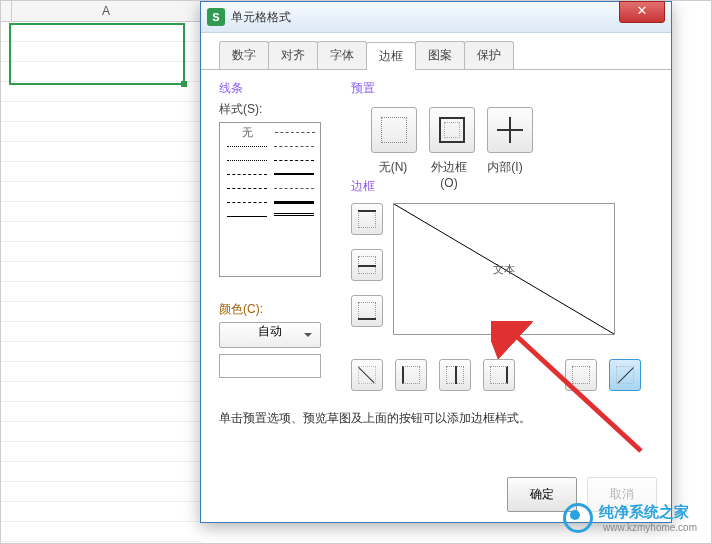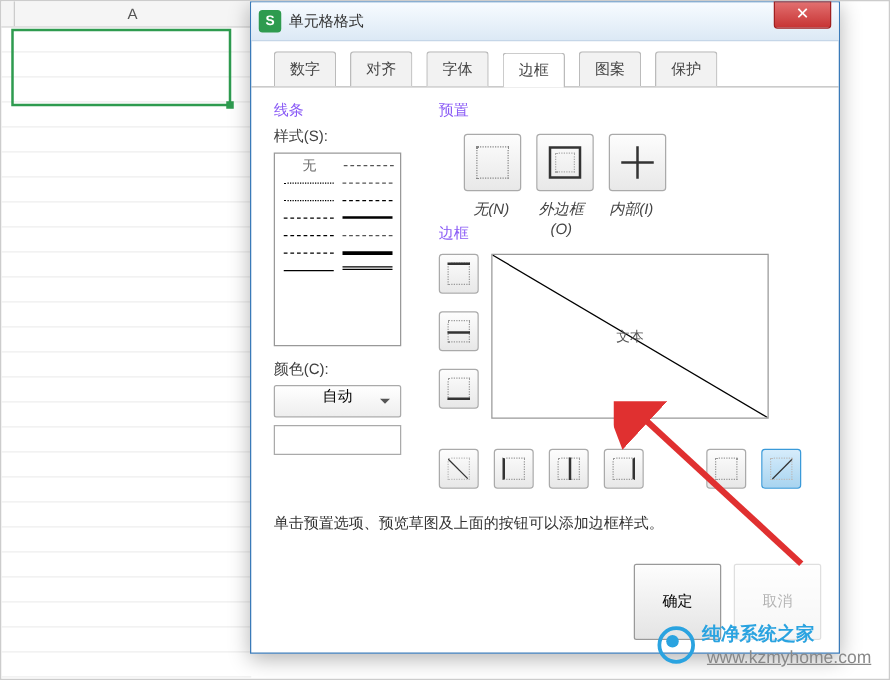--- a/index.html
+++ b/index.html
@@ -14,21 +14,21 @@
 .active-cell::after{content:"";position:absolute;right:-4px;bottom:-4px;width:6px;height:6px;background:#2e9b4f;}
 
 
 .dialog{position:absolute;left:199px;top:0;width:470px;height:520px;border:1px solid #3a7ab8;background:#fff;box-shadow:0 4px 16px rgba(0,0,0,0.3);}
 .titlebar{height:30px;background:linear-gradient(#f7fbff,#dce9f5);border-bottom:1px solid #c5d6e8;position:relative;display:flex;align-items:center;}
 .titlebar .app-icon{width:18px;height:18px;margin:0 6px;background:#2e9b4f;border-radius:3px;color:#fff;text-align:center;line-height:18px;font-weight:bold;font-size:11px;}
 .titlebar .title{color:#333;}
 .close-btn{position:absolute;right:6px;top:-1px;width:44px;height:20px;background:linear-gradient(#e26f6f,#c73434);border:1px solid #a02020;border-radius:0 0 3px 3px;color:#fff;text-align:center;line-height:18px;font-size:13px;cursor:pointer;}
 
 
-.tabs{display:flex;padding:8px 10px 0 18px;border-bottom:1px solid #bbb;gap:12px;}
+.tabs{display:flex;padding:8px 10px 0 18px;border-bottom:1px solid #bbb;gap:0;}
 .tab{padding:5px 12px;border:1px solid #bbb;border-bottom:none;background:#f2f2f2;color:#444;cursor:pointer;margin-right:-1px;border-radius:3px 3px 0 0;}
 .tab.active{background:#fff;position:relative;top:1px;}
 
 
 .body{padding:10px 18px;position:relative;height:430px;}
 
 
 .line-section{position:absolute;left:18px;top:10px;width:120px;}
 .section-label{color:#8b5cf6;margin-bottom:4px;}
 .style-label{color:#444;margin:4px 0;}
@@ -36,58 +36,58 @@
 .style-list .sr{height:14px;display:flex;align-items:center;justify-content:space-around;padding:0 2px;}
 .style-list .none-txt{display:inline-block;width:44px;text-align:center;color:#666;font-size:11px;}
 .ln{display:inline-block;width:40px;height:0;}
 .ln.solid{border-top:1px solid #000;}
 .ln.thick{border-top:2px solid #000;}
 .ln.thicker{border-top:3px solid #000;}
 .ln.dotted{border-top:1px dotted #000;}
 .ln.dashed{border-top:1px dashed #000;}
 .ln.dashdot{border-top:1px dashed #555;}
 .ln.double{border-top:3px double #000;height:3px;}
-.color-label{margin-top:10px;color:#404040;}
+.color-label{margin-top:24px;color:#a16207;}
 .color-select{margin-top:4px;width:100px;height:24px;border:1px solid #aaa;background:linear-gradient(#fff,#eee);display:flex;align-items:flex-start;justify-content:center;position:relative;cursor:pointer;border-radius:2px;}
 .color-select::after{content:"";position:absolute;right:8px;top:10px;border:4px solid transparent;border-top-color:#555;}
 .swatch{margin-top:6px;width:100px;height:22px;border:1px solid #aaa;background:#fff;}
 
 
 .preset-section{position:absolute;left:150px;top:10px;width:300px;}
 .preset-row{display:flex;gap:12px;margin:10px 0 6px 20px;}
 .preset-btn{width:44px;height:44px;border:1px solid #aaa;background:linear-gradient(#fdfdfd,#e8e8e8);border-radius:3px;display:flex;align-items:center;justify-content:center;cursor:pointer;}
-.preset-labels{display:flex;gap:12px;margin-left:20px;font-style:italic;}
+.preset-labels{display:flex;gap:12px;margin-left:20px;}
 .preset-labels span{width:44px;text-align:center;color:#444;}
 
 
 .border-section{position:absolute;left:150px;top:108px;width:300px;}
 .border-area{position:relative;margin-top:8px;height:150px;}
 .side-btns{position:absolute;left:0;top:0;display:flex;flex-direction:column;gap:14px;}
 .bottom-btns{display:flex;gap:12px;margin-top:6px;margin-left:0;}
 .sq-btn{width:30px;height:30px;border:1px solid #aaa;background:linear-gradient(#fdfdfd,#e8e8e8);border-radius:3px;display:flex;align-items:center;justify-content:center;cursor:pointer;}
 .sq-btn.selected{border:1px solid #3a9ad9;background:linear-gradient(#d6ecfb,#a8d4f0);}
 .preview-box{position:absolute;left:42px;top:0;width:220px;height:130px;border:1px solid #999;background:#fff;}
 .preview-box .diag{position:absolute;left:0;top:0;width:100%;height:100%;}
 .preview-box .txt{position:absolute;left:50%;top:50%;transform:translate(-50%,-50%);color:#555;font-size:11px;}
 
 .hint{position:absolute;left:18px;top:340px;color:#333;font-family:Liberation Mono, monospace;}
 
 
 .footer{position:absolute;right:14px;bottom:10px;display:flex;gap:10px;}
-.dlg-btn{padding:21px 22px;border:1px solid #999;background:linear-gradient(#fdfdfd,#e4e4e4);border-radius:2px;cursor:pointer;}
+.dlg-btn{padding:8px 22px;border:1px solid #999;background:linear-gradient(#fdfdfd,#e4e4e4);border-radius:2px;cursor:pointer;}
 
 
 .arrow{position:absolute;left:490px;top:320px;pointer-events:none;}
 
 
 .watermark{position:absolute;right:14px;bottom:10px;display:flex;align-items:center;gap:6px;}
 .wm-icon{width:24px;height:24px;border-radius:50%;border:3px solid #2aa3e0;position:relative;}
 .wm-icon::after{content:"";position:absolute;left:4px;top:4px;width:10px;height:10px;border-radius:50%;background:#2aa3e0;}
 .wm-text{color:#2aa3e0;font-size:15px;font-weight:bold;}
-.wm-sub{color:#888;font-size:14px;margin-left:4px;text-decoration:underline;}
+.wm-sub{color:#888;font-size:10px;margin-left:4px;}
 
 
 .ic-none{width:26px;height:26px;border:1px dotted #888;box-sizing:border-box;}
 .ic-outer{width:26px;height:26px;border:2px solid #333;box-sizing:border-box;position:relative;}
 .ic-outer::after{content:"";position:absolute;inset:3px;border:1px dotted #aaa;}
 .ic-inner{width:26px;height:26px;position:relative;}
 .ic-inner::before{content:"";position:absolute;left:12px;top:0;width:2px;height:26px;background:#333;}
 .ic-inner::after{content:"";position:absolute;top:12px;left:0;height:2px;width:26px;background:#333;}
 .ic-edge{width:18px;height:18px;border:1px dotted #999;box-sizing:border-box;position:relative;}
 .ic-edge.t::before{content:"";position:absolute;top:-1px;left:-1px;right:-1px;height:2px;background:#333;}

